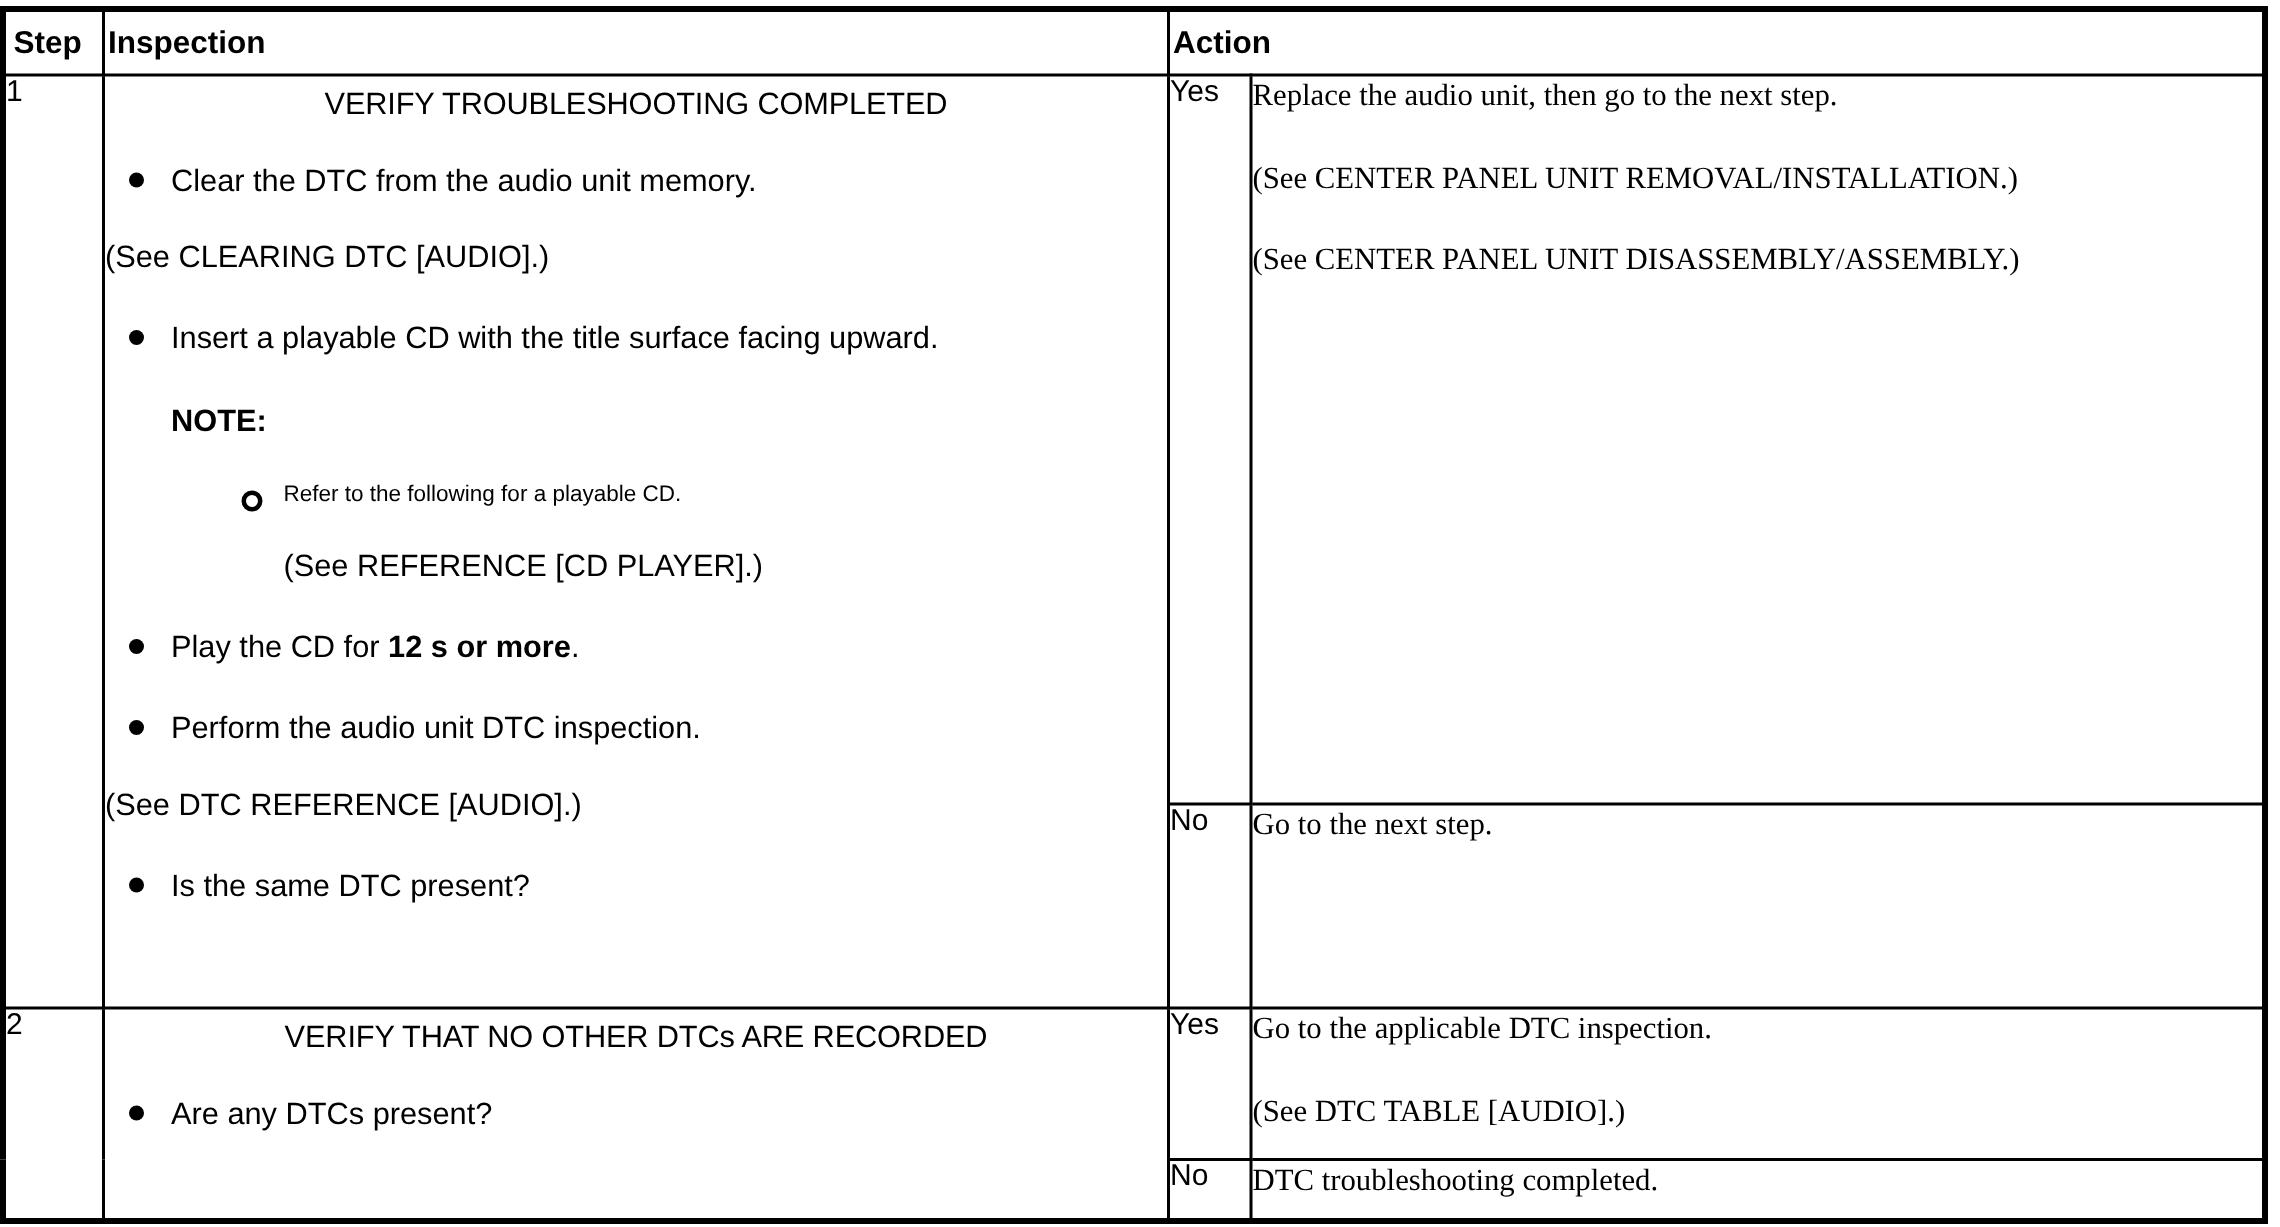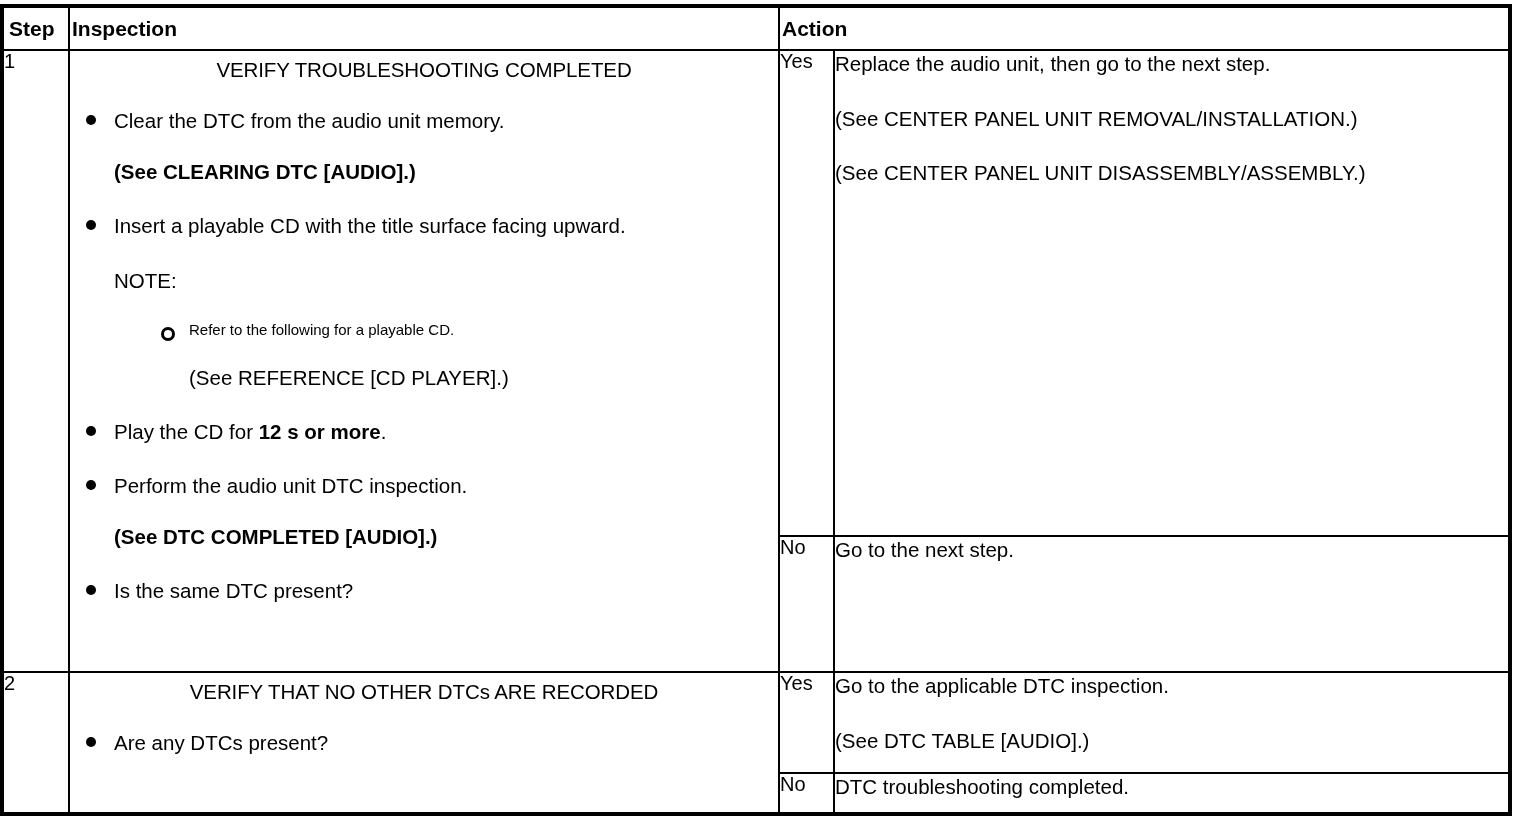--- a/index.html
+++ b/index.html
@@ -93,29 +93,27 @@
   .bullet-line .dot {
     position: absolute;
     left: 16px;
     top: 8px;
     width: 10px;
     height: 10px;
     border-radius: 50%;
     background: #000;
   }
   .cont-line {
-    padding-left: 44px;
     margin-top: 24px;
     font-size: 20.5px;
     line-height: 1.35;
+  }
+
+  .note-label {
     font-weight: bold;
-  }
-
-  .note-label {
-    font-weight: normal;
     font-size: 20.5px;
     padding-left: 44px;
     margin-top: 27px;
     line-height: 1.35;
   }
   .sub-line {
     position: relative;
     padding-left: 119px;
     margin-top: 26px;
     font-size: 15px;
@@ -145,21 +143,21 @@
     padding: 8px 0 0 5px;
     white-space: nowrap;
   }
 
   
   .act-cell {
     font-size: 20.5px;
     line-height: 1;
     padding: 8px 4px 10px 6px;
   }
-  .act-line { margin-top: 0; line-height: 1.3; }
+  .act-line { margin-top: 0; line-height: 1.3; font-family: Liberation Serif, serif; }
   .act-line + .act-line { margin-top: 28px; }
 
   b.inline-bold { font-weight: bold; }
 </style>
 </head>
 <body>
 
 <div class="sheet">
   <table class="ts-table">
     <colgroup>
@@ -216,21 +214,21 @@
               <span class="dot"></span>
               <span>Play the CD for </span><b class="inline-bold">12 s or more</b><span>.</span>
             </div>
 
             <div class="bullet-line">
               <span class="dot"></span>
               <span>Perform the audio unit DTC inspection.</span>
             </div>
 
             <div class="cont-line">
-              <span>(See DTC COMPLETED [AUDIO].)</span>
+              <span>(See DTC REFERENCE [AUDIO].)</span>
             </div>
 
             <div class="bullet-line">
               <span class="dot"></span>
               <span>Is the same DTC present?</span>
             </div>
 
           </div>
         </td>
 

